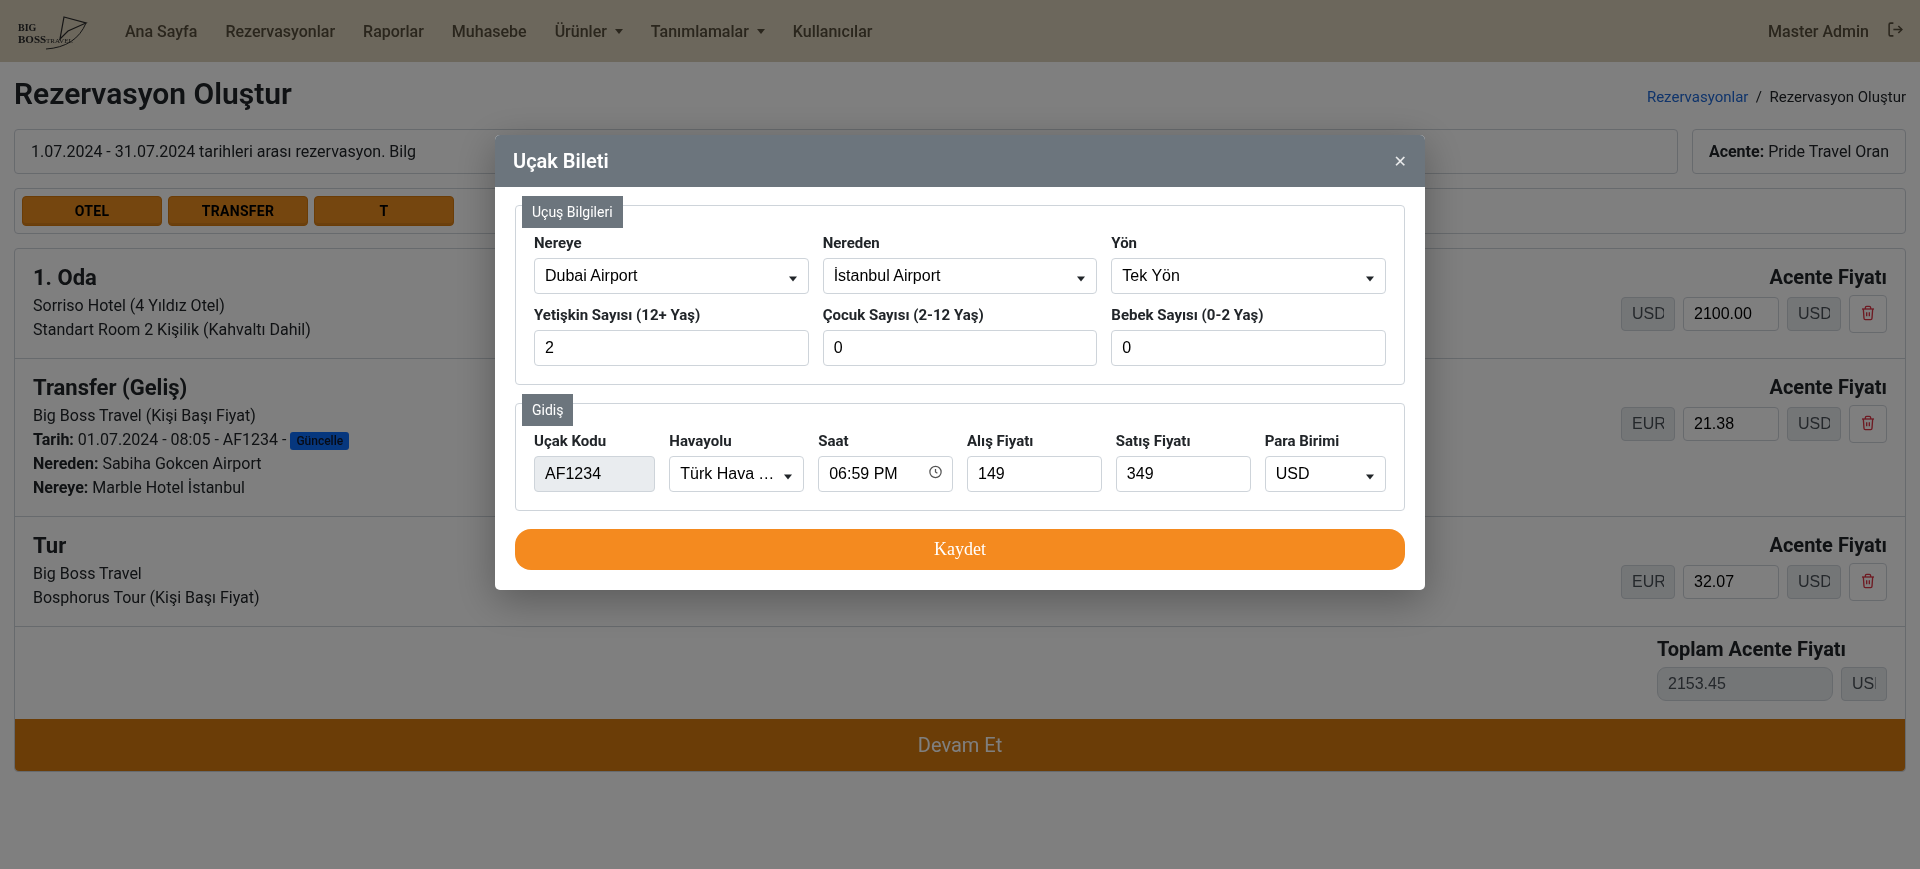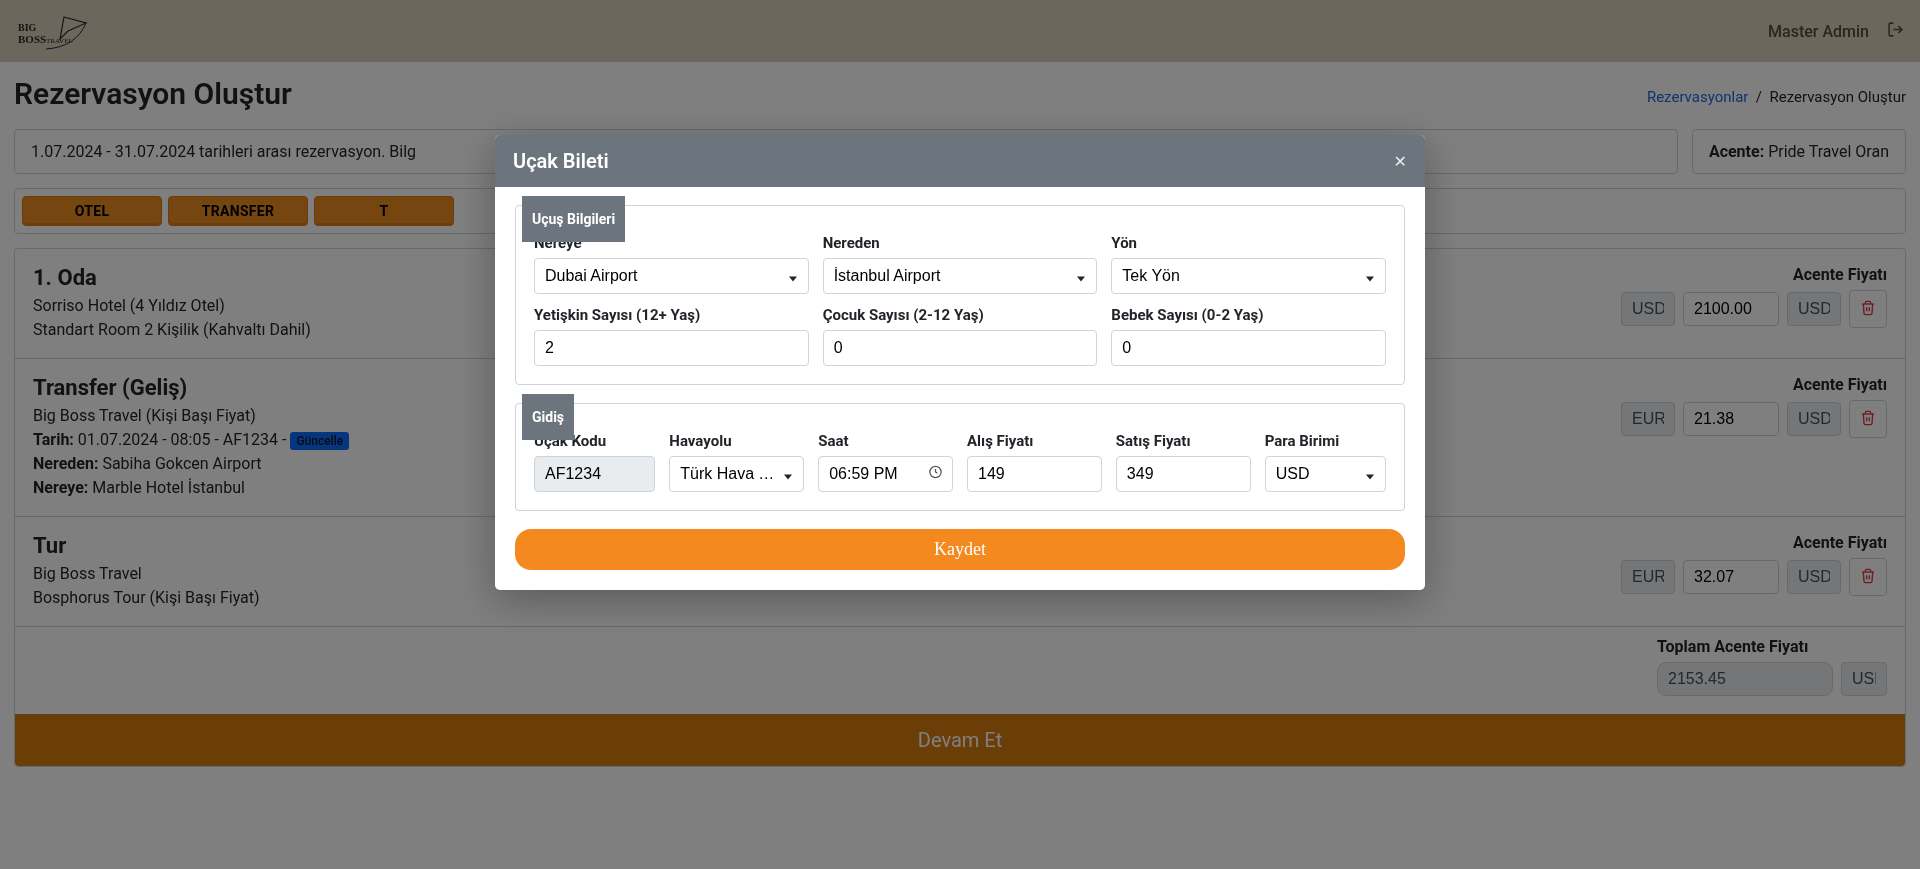--- a/index.html
+++ b/index.html
@@ -119,21 +119,21 @@
   .res-title { font-size:22px; font-weight:700; margin-bottom:4px; }
   .res-line { font-size:16px; line-height:1.5; }
   .badge {
     background: var(--badge-blue);
     color:#0f172a;
     font-size:12px;
     padding:2px 6px;
     border-radius:3px;
     font-weight:500;
   }
-  .price-label { font-size:16px; font-weight:700; }
+  .price-label { font-size:20px; font-weight:700; }
   .price-row { display:flex; align-items:center; gap:8px; }
   .inp {
     border:1px solid var(--border);
     border-radius:4px;
     padding:7px 10px;
     font-size:16px;
     background:#fff;
     min-width:0;
   }
   .inp-ro { background:#e9ecef; color:#495057;border-radius:9px; }
@@ -202,22 +202,22 @@
     position:relative;
     margin-bottom:18px;
   }
   .section-tag {
     position:absolute;
     top:-10px;
     left:6px;
     background: var(--section-badge);
     color:#fff;
     font-size:14px;
-    font-weight:700;
-    padding:15px 10px;
+    font-weight:400;
+    padding:8px 10px;
   }
   .form-row { display:flex; gap:14px; margin-bottom:12px; }
   .form-row:last-child { margin-bottom:0; }
   .form-col { flex:1; display:flex; flex-direction:column; gap:6px; min-width:0; }
   .form-label { font-weight:700; font-size:15px; }
   .select-wrap { position:relative; }
   .select-wrap .caret-abs {
     position:absolute; right:12px; top:50%; transform:translateY(-50%);
     pointer-events:none;
   }
@@ -250,20 +250,29 @@
 <div class="navbar">
   <div class="brand">
     <svg width="75" height="44" viewBox="0 0 75 44">
       <text x="2" y="22" font-size="10" font-family="serif" fill="#2a2a2a" font-weight="bold">BIG</text>
       <text x="2" y="34" font-size="11" font-family="serif" fill="#2a2a2a" font-weight="bold">BOSS</text>
       <text x="30" y="34" font-size="7" font-family="serif" fill="#2a2a2a">TRAVEL</text>
       <path d="M48 8 L70 14 L52 22 L44 30 Z" fill="none" stroke="#2a2a2a" stroke-width="1.2"></path>
       <path d="M70 14 Q60 38 30 40" fill="none" stroke="#2a2a2a" stroke-width="1"></path>
     </svg>
   </div>
+  <div id="nav-items" style="display:flex;">
+      <div class="nav-item">Ana Sayfa</div>
+      <div class="nav-item">Rezervasyonlar</div>
+      <div class="nav-item">Raporlar</div>
+      <div class="nav-item">Muhasebe</div>
+      <div class="nav-item">Ürünler<span class="caret"></span></div>
+      <div class="nav-item">Tanımlamalar<span class="caret"></span></div>
+      <div class="nav-item">Kullanıcılar</div>
+    </div>
   <div class="nav-spacer"></div>
   <div class="nav-right">
     <span>Master Admin</span>
     <span>
       <svg width="17" height="17" viewBox="0 0 24 24" fill="none" stroke="#554c3a" stroke-width="2.2">
         <path d="M9 21H5a2 2 0 0 1-2-2V5a2 2 0 0 1 2-2h4"></path>
         <polyline points="16 17 21 12 16 7"></polyline>
         <line x1="21" y1="12" x2="9" y2="12"></line>
       </svg>
     </span>

